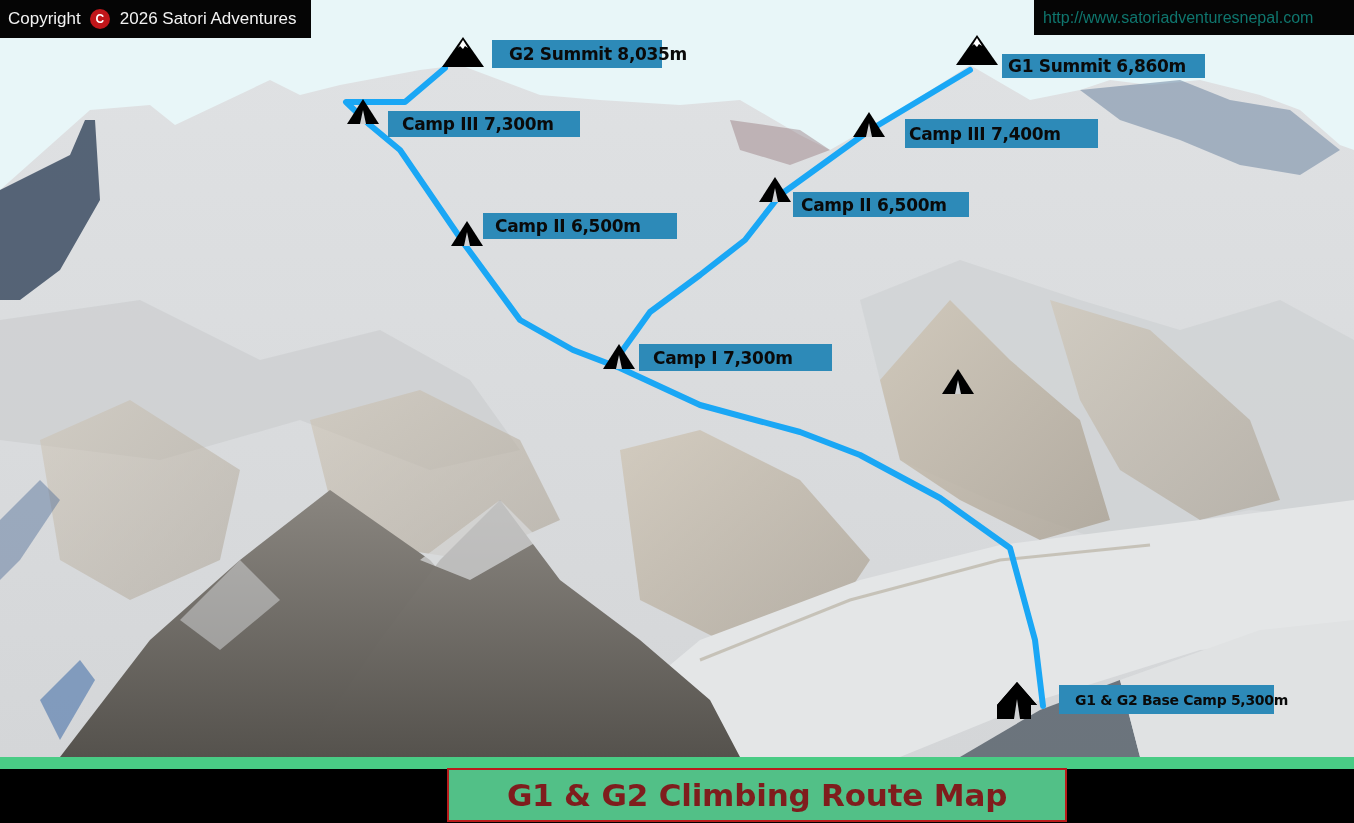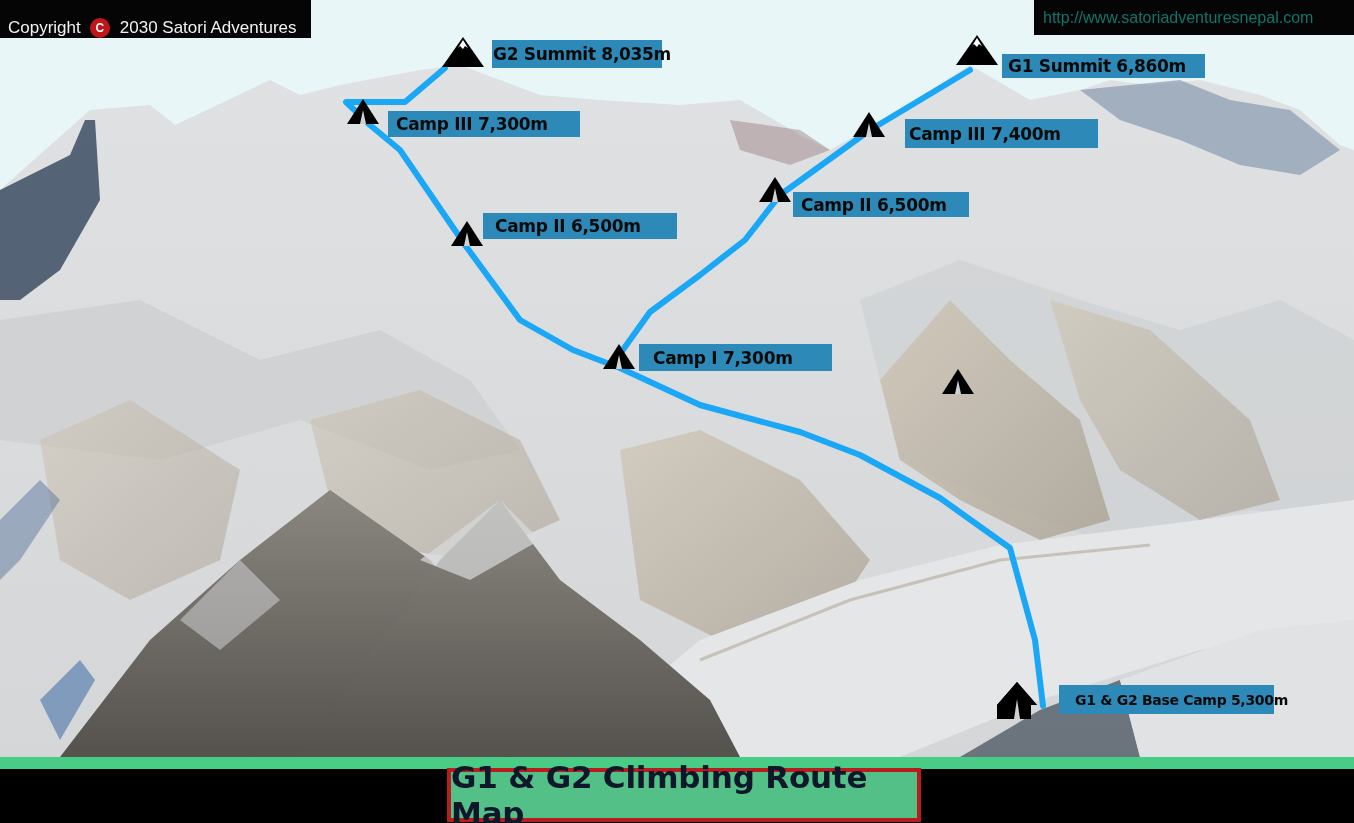--- a/index.html
+++ b/index.html
@@ -1,25 +1,25 @@
 <!DOCTYPE html>
 <html><head>
 <meta charset="utf-8">
 <style>
   html, body { margin:0; padding:0; }
   body { width:1354px; height:823px; position:relative; overflow:hidden; background:#000; font-family:"DejaVu Sans", sans-serif; }
   .map { position:absolute; left:0; top:0; width:1354px; height:757px; background:#e8f6f8; overflow:hidden; }
   .map svg.terrain { position:absolute; left:0; top:0; }
-  .badge-copy { position:absolute; left:0; top:0; width:311px; height:38px; background:#050505; color:#f2f2f2; font-family:"Liberation Sans", sans-serif; font-size:17px; display:flex; align-items:flex-end; padding-left:8px; box-sizing:border-box; }
+  .badge-copy { position:absolute; left:0; top:0; width:311px; height:38px; background:#050505; color:#f2f2f2; font-family:"Liberation Sans", sans-serif; font-size:17px; display:flex; align-items:center; padding-left:8px; box-sizing:border-box; }
   .copy-icon { display:inline-flex; width:20px; height:20px; border-radius:50%; background:#c0161a; color:#fff; font-size:12px; font-weight:bold; align-items:center; justify-content:center; margin:0 10px 0 9px; }
   .badge-url { position:absolute; left:1034px; top:0; width:320px; height:35px; background:#050505; color:#0f766e; font-family:"Liberation Sans", sans-serif; font-size:16px; display:flex; align-items:center; padding-left:9px; box-sizing:border-box; }
   .label { position:absolute; background:#2d8ab8; color:#0a0a0a; font-family:"DejaVu Sans", sans-serif; font-weight:bold; display:flex; align-items:center; box-sizing:border-box; white-space:nowrap; letter-spacing:-0.3px; }
   .marker { position:absolute; }
   .green-bar { position:absolute; left:0; top:757px; width:1354px; height:12px; background:#49cc85; }
-  .title-box { position:absolute; left:447px; top:768px; width:474px; height:54px; background:#52c087; border:4px solid #b91c1c; box-sizing:border-box; color:#0f172a; font-family:"DejaVu Sans", sans-serif; font-weight:bold; font-size:31px; display:flex; align-items:center; justify-content:center; letter-spacing:-0.2px; }
+  .title-box { position:absolute; left:447px; top:768px; width:620px; height:54px; background:#52c087; border:2px solid #b91c1c; box-sizing:border-box; color:#7f1d1d; font-family:"DejaVu Sans", sans-serif; font-weight:bold; font-size:31px; display:flex; align-items:center; justify-content:center; letter-spacing:-0.2px; }
 </style>
 </head>
 <body>
 
 <div class="map">
   <svg class="terrain" width="1354" height="757" viewBox="0 0 1354 757">
     <defs>
       <linearGradient id="snow" x1="0" y1="0" x2="0" y2="1">
         <stop offset="0" stop-color="#dfe1e3"></stop>
         <stop offset="1" stop-color="#d4d6d8"></stop>
@@ -65,41 +65,41 @@
 
     <g fill="none" stroke="#1aa7f5" stroke-width="6" stroke-linejoin="round" stroke-linecap="round">
       <polyline points="1043,706 1035,640 1010,548 940,498 860,455 800,432 700,405 620,368 573,350 520,320 465,245 400,150 370,125 346,102 405,102 445,68"></polyline>
       <polyline points="612,365 650,312 700,275 745,240 780,195 870,130 970,70"></polyline>
     </g>
   </svg>
 
   <div class="badge-copy">
     <span>Copyright</span>
     <span class="copy-icon">C</span>
-    <span>2030 Satori Adventures</span>
+    <span>2026 Satori Adventures</span>
   </div>
   <div class="badge-url">http://www.satoriadventuresnepal.com</div>
 
   <svg class="marker" style="left:441px;top:36px" width="44" height="32" viewBox="0 0 44 32">
     <polygon points="22,1 43,31 1,31" fill="#000"></polygon>
     <polygon points="22,4 27,12 24,10 22,13 19,10 17,12" fill="#fff"></polygon>
   </svg>
-  <div class="label" style="left:492px;top:40px;width:170px;height:28px;font-size:17px;padding-left:1px">G2 Summit 8,035m</div>
+  <div class="label" style="left:492px;top:40px;width:170px;height:28px;font-size:17px;padding-left:17px">G2 Summit 8,035m</div>
 
   <svg class="marker" style="left:955px;top:34px" width="44" height="32" viewBox="0 0 44 32">
     <polygon points="22,1 43,31 1,31" fill="#000"></polygon>
     <polygon points="22,4 27,12 24,10 22,13 19,10 17,12" fill="#fff"></polygon>
   </svg>
   <div class="label" style="left:1002px;top:54px;width:203px;height:24px;font-size:17px;padding-left:6px">G1 Summit 6,860m</div>
 
   <svg class="marker" style="left:345px;top:98px" width="36" height="28" viewBox="0 0 36 28">
     <polygon points="18,1 34,26 2,26" fill="#000"></polygon>
       <polygon points="18,12 21,26 15,26" fill="#cfd1d3"></polygon>
   </svg>
-  <div class="label" style="left:388px;top:111px;width:192px;height:26px;font-size:17px;padding-left:8px">Camp III 7,300m</div>
+  <div class="label" style="left:388px;top:111px;width:192px;height:26px;font-size:17px;padding-left:14px">Camp III 7,300m</div>
 
   <svg class="marker" style="left:449px;top:220px" width="36" height="28" viewBox="0 0 36 28">
     <polygon points="18,1 34,26 2,26" fill="#000"></polygon>
       <polygon points="18,12 21,26 15,26" fill="#cfd1d3"></polygon>
   </svg>
   <div class="label" style="left:483px;top:213px;width:194px;height:26px;font-size:17px;padding-left:12px">Camp II 6,500m</div>
 
   <svg class="marker" style="left:851px;top:111px" width="36" height="28" viewBox="0 0 36 28">
     <polygon points="18,1 34,26 2,26" fill="#000"></polygon>
       <polygon points="18,12 21,26 15,26" fill="#cfd1d3"></polygon>

